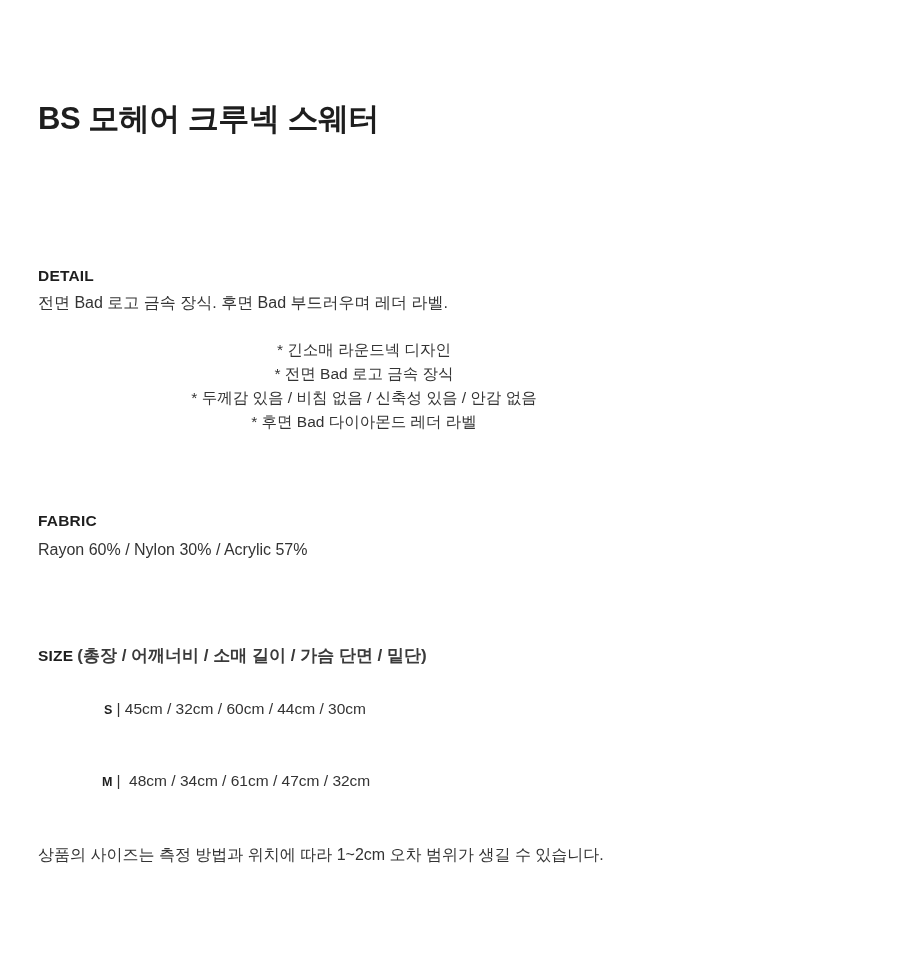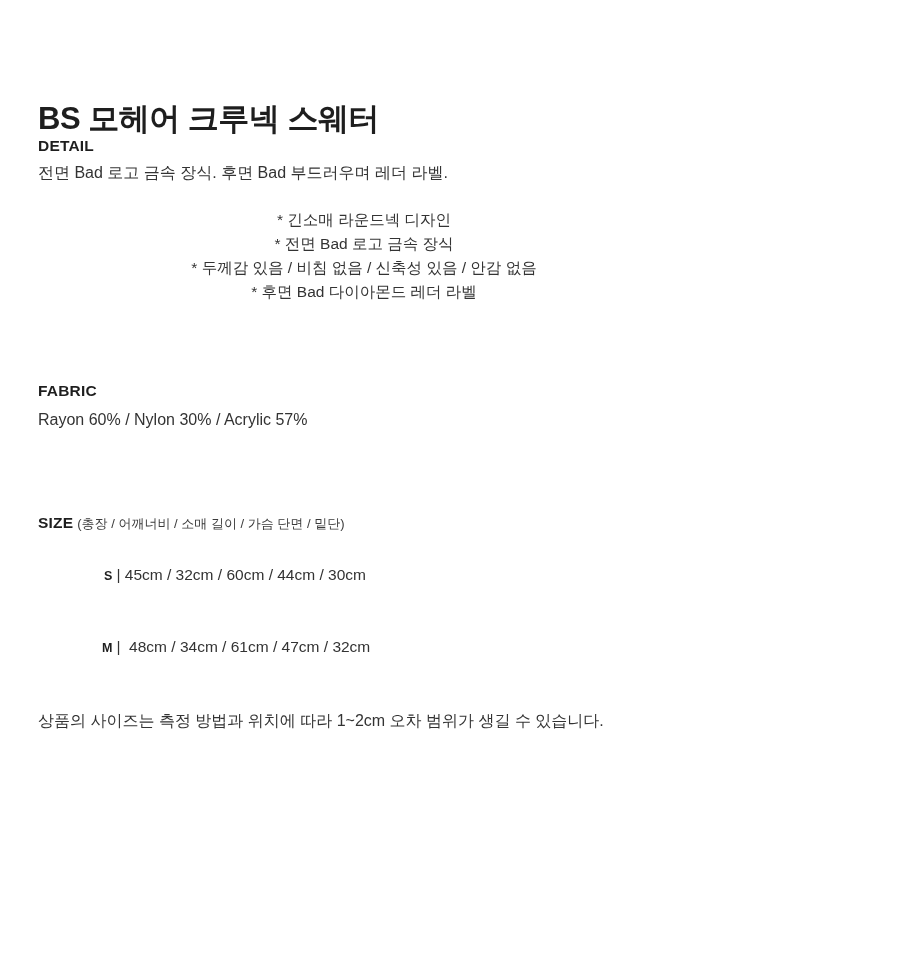--- a/index.html
+++ b/index.html
@@ -36,22 +36,22 @@
     margin-top: 0;
   }
   .section-heading {
     font-size: 15.5px;
     font-weight: 700;
     letter-spacing: 0.2px;
     color: #1e1e1e;
     margin: 0 0 6px 0;
   }
   .section-heading .sub {
-    font-size: 13px;
-    font-weight: 400;
+    font-size: 17px;
+    font-weight: 700;
     letter-spacing: 0;
     color: #3a3a3a;
     padding-left: 4px;
   }
 
   .body-text {
     font-size: 16px;
     line-height: 1.5;
     color: #333333;
     margin: 0;
@@ -61,21 +61,21 @@
     padding: 0;
     list-style: none;
     text-align: center;
   }
   .bullet-list li {
     font-size: 15.5px;
     line-height: 1.55;
     color: #333333;
   }
 
-  #detail-block { }
+  #detail-block { margin-top: 130px; }
   #detail-bullets { margin-top: 23px; }
 
   #fabric-block { margin-top: 78px; }
   #fabric-text { margin-top: 8px; }
 
   #size-block { margin-top: 82px; }
 
   .size-rows {
     margin-top: 6px;
   }

